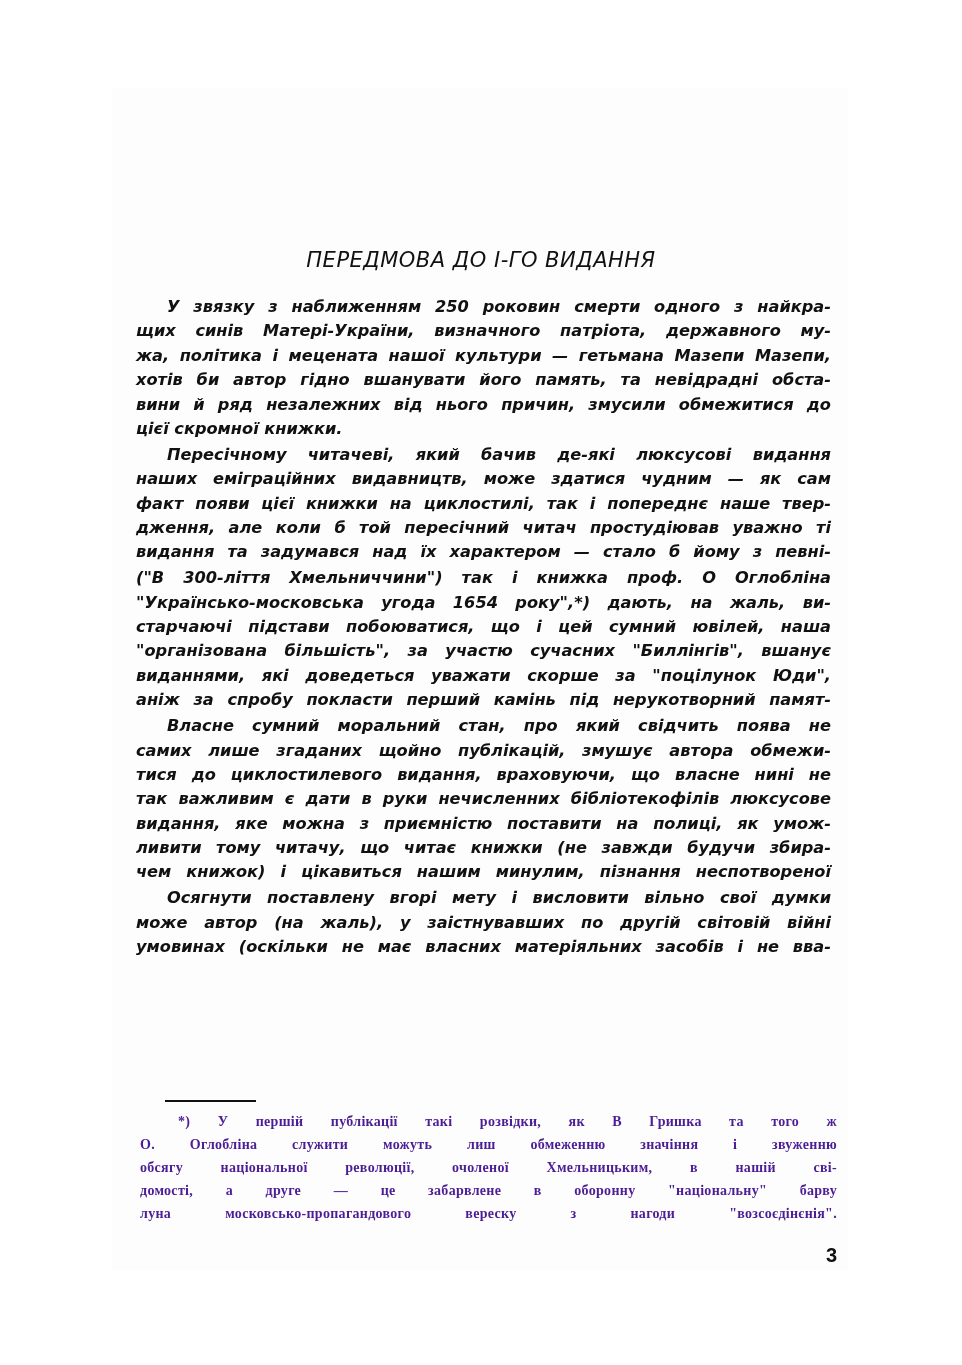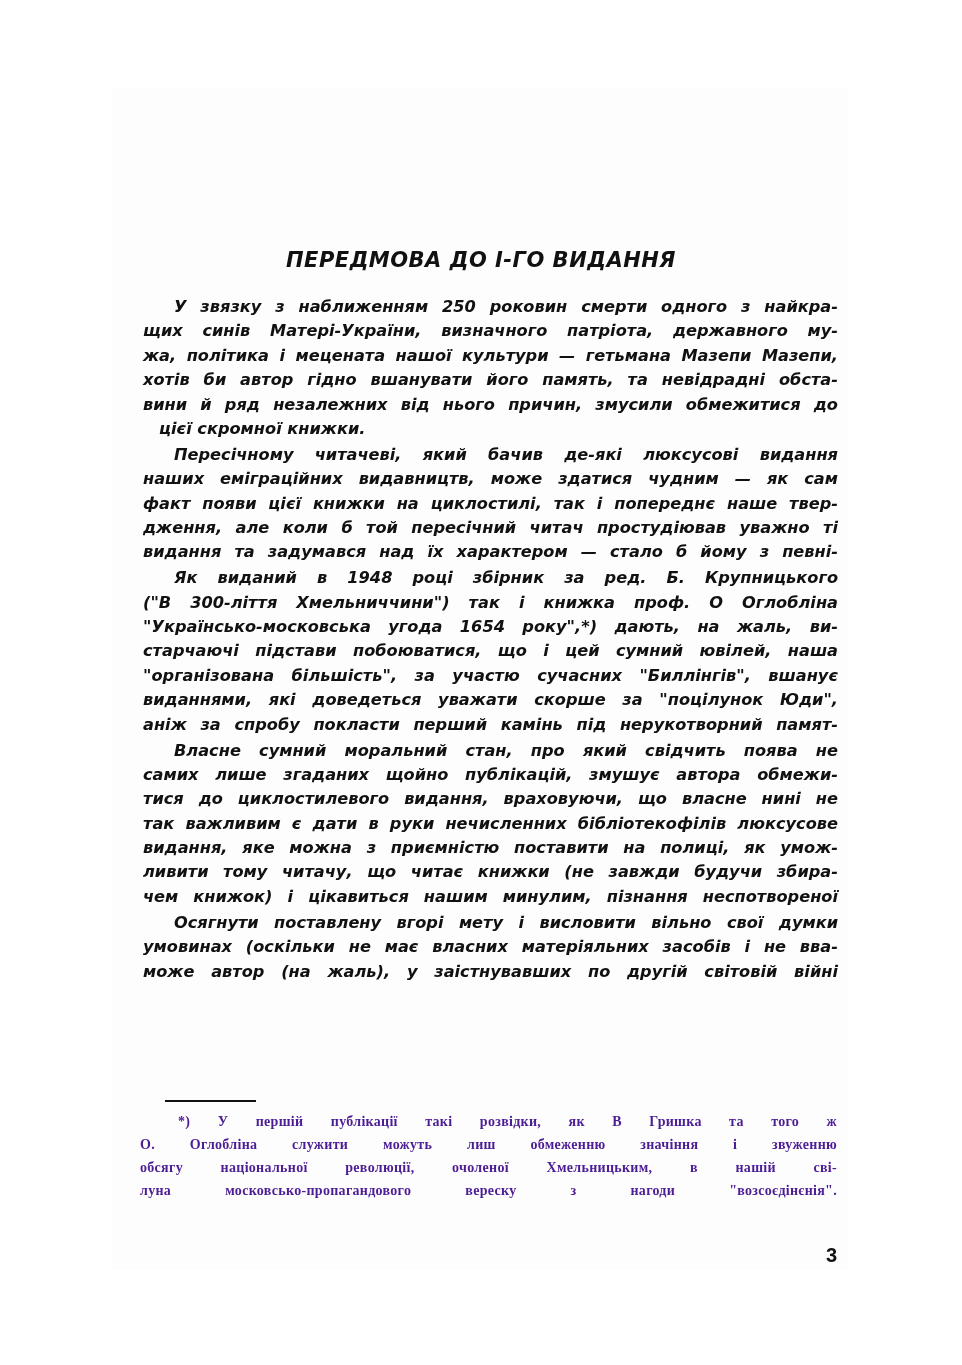--- a/index.html
+++ b/index.html
@@ -24,28 +24,28 @@
       background: #fdfdfd;
     }
     .title {
       position: absolute;
       left: 0;
       top: 234px;
       width: 962px;
       text-align: center;
       font-family: "DejaVu Sans", sans-serif;
       font-style: italic;
-      font-weight: bold;
+      font-weight: normal;
       font-size: 21px;
       letter-spacing: 0.5px;
       color: #111;
     }
     .body {
       position: absolute;
-      left: 143px;
+      left: 136px;
       top: 295px;
       width: 695px;
     }
     .para {
       margin: 0;
     }
     .line {
       display: block;
       height: 24.4px;
       line-height: 24.4px;
@@ -56,21 +56,20 @@
       font-size: 16.2px;
       text-align: justify;
       text-align-last: justify;
       color: #111;
     }
     .line.first {
       padding-left: 31px;
     }
     .line.last {
       text-align-last: left;
-      margin-left: 16px;
     }
     .para + .para {
       margin-top: 1.5px;
     }
     .fn-rule {
       position: absolute;
       left: 165px;
       top: 1100px;
       width: 91px;
       height: 2px;
@@ -125,46 +124,46 @@
     <span class="line last">цієї скромної книжки.</span>
   </p>
   <p class="para">
     <span class="line first">Пересічному читачеві, який бачив де-які люксусові видання</span>
     <span class="line">наших еміграційних видавництв, може здатися чудним — як сам</span>
     <span class="line">факт появи цієї книжки на циклостилі, так і попереднє наше твер-</span>
     <span class="line">дження, але коли б той пересічний читач простудіював уважно ті</span>
     <span class="line">видання та задумався над їх характером — стало б йому з певні-</span>
   </p>
   <p class="para">
-    <span class="line first">Як виданий в 1948 році збірник за ред. Б. Крупницького</span>
     <span class="line">("В 300-ліття Хмельниччини") так і книжка проф. О Оглобліна</span>
     <span class="line">"Українсько-московська угода 1654 року",*) дають, на жаль, ви-</span>
     <span class="line">старчаючі підстави побоюватися, що і цей сумний ювілей, наша</span>
     <span class="line">"організована більшість", за участю сучасних "Биллінгів", вшанує</span>
     <span class="line">виданнями, які доведеться уважати скорше за "поцілунок Юди",</span>
     <span class="line">аніж за спробу покласти перший камінь під нерукотворний памят-</span>
   </p>
   <p class="para">
     <span class="line first">Власне сумний моральний стан, про який свідчить поява не</span>
     <span class="line">самих лише згаданих щойно публікацій, змушує автора обмежи-</span>
     <span class="line">тися до циклостилевого видання, враховуючи, що власне нині не</span>
     <span class="line">так важливим є дати в руки нечисленних бібліотекофілів люксусове</span>
     <span class="line">видання, яке можна з приємністю поставити на полиці, як умож-</span>
     <span class="line">ливити тому читачу, що читає книжки (не завжди будучи збира-</span>
     <span class="line">чем книжок) і цікавиться нашим минулим, пізнання неспотвореної</span>
   </p>
   <p class="para">
     <span class="line first">Осягнути поставлену вгорі мету і висловити вільно свої думки</span>
+    <span class="line">може автор (на жаль), у заістнувавших по другій світовій війні</span>
     <span class="line">умовинах (оскільки не має власних матеріяльних засобів і не вва-</span>
-    <span class="line">може автор (на жаль), у заістнувавших по другій світовій війні</span>
   </p>
 </div>
 
 <div class="fn-rule"></div>
 
 <div class="footnote">
   <span class="fn-line first">*) У першій публікації такі розвідки, як В Гришка та того ж</span>
   <span class="fn-line">О. Оглобліна служити можуть лиш обмеженню значіння і звуженню</span>
   <span class="fn-line">обсягу національної революції, очоленої Хмельницьким, в нашій сві-</span>
+  <span class="fn-line">домості, а друге — це забарвлене в оборонну "національну" барву</span>
   <span class="fn-line">луна московсько-пропагандового вереску з нагоди "возсоєдінєнія".</span>
 </div>
 
 <div class="page-number">3</div>
 
 </body></html>

